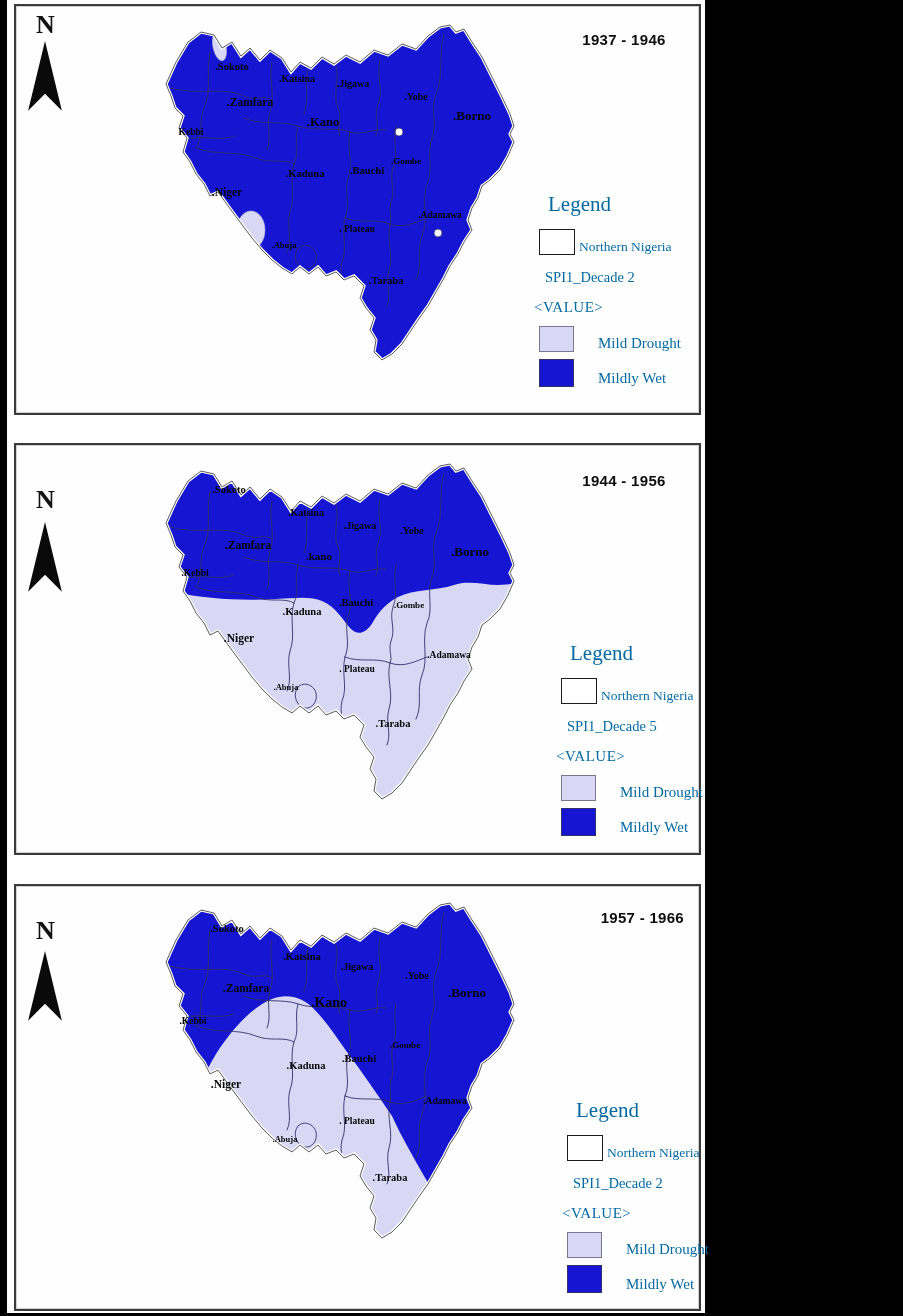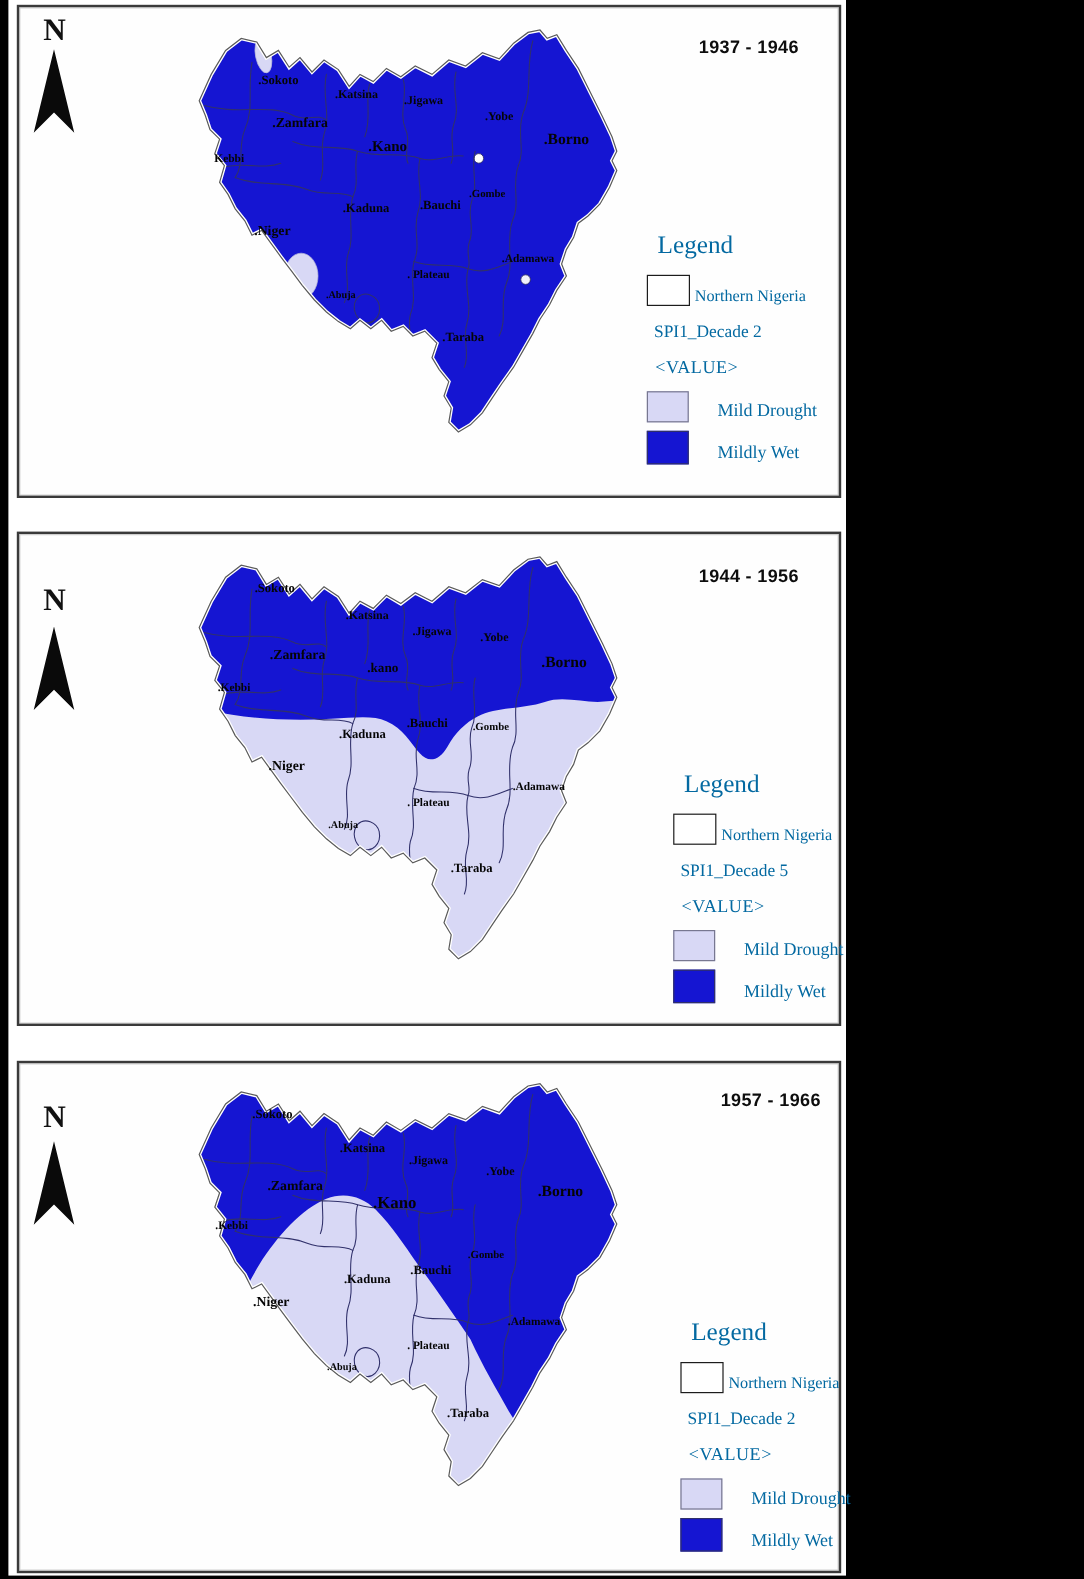--- a/index.html
+++ b/index.html
@@ -52,21 +52,21 @@
   .legend-heading{
     margin-left:16px;font-size:21px;line-height:24px;font-family:"Liberation Serif",serif;
   }
   .legend-row{display:flex;align-items:flex-end;}
   .nn-row{margin-top:13px;margin-left:7px;}
   .nn-box{
     width:34px;height:24px;background:#ffffff;border:1.6px solid #1c1c1c;flex:0 0 auto;
   }
   .nn-label{font-size:13.5px;margin-left:4px;white-space:nowrap;}
   .legend-layer{margin-top:14px;margin-left:13px;font-size:14.5px;}
-  .legend-value{margin-top:13px;margin-left:14px;font-size:15px;letter-spacing:0.5px;}
+  .legend-value{margin-top:13px;margin-left:2px;font-size:15px;letter-spacing:0.5px;}
   .class-row{margin-left:7px;}
   .md-row{margin-top:10px;}
   .mw-row{margin-top:7px;}
   .swatch{width:33px;height:24px;flex:0 0 auto;border:1px solid #777790;}
   .mw-row .swatch{height:26px;border-color:#30306a;}
   .class-label{font-size:15px;margin-left:24px;white-space:nowrap;}
 </style>
 </head>
 <body>
 

